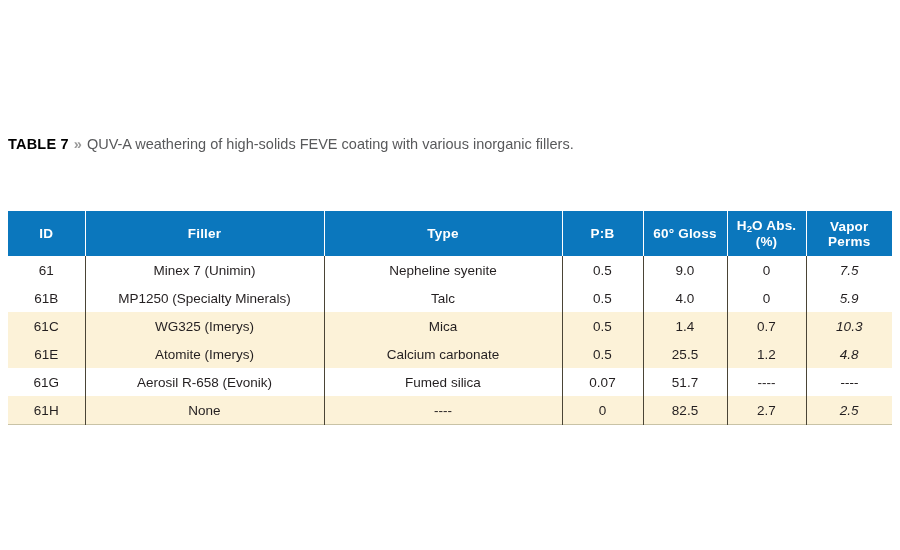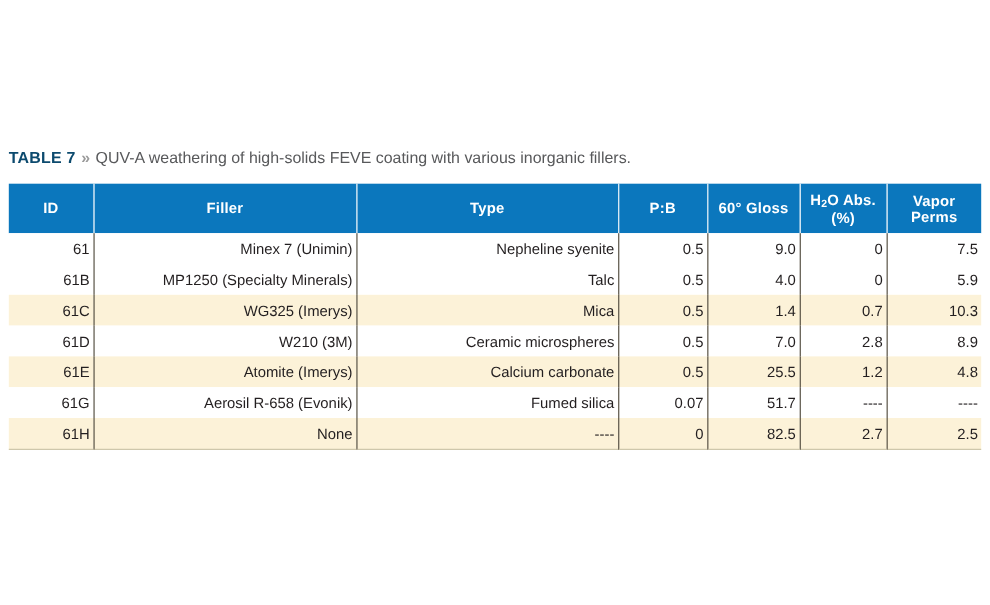--- a/index.html
+++ b/index.html
@@ -24,21 +24,21 @@
     position: absolute;
     left: 8px;
     top: 134px;
     font-size: 14.5px;
     line-height: 20px;
     white-space: nowrap;
     color: #58595b;
   }
   .caption .cap-label {
     font-weight: bold;
-    color: #0c4a6e;
+    color: #000000;
     letter-spacing: 0.2px;
   }
   .caption .cap-chevrons {
     color: #9a9a9a;
     font-weight: bold;
     padding: 0 1px;
   }
   .caption .cap-text {
     color: #58595b;
     margin-top: 44px;
@@ -50,20 +50,21 @@
     left: 8px;
     top: 167px;
     width: 884px;
   }
 
   table.data-table {
     border-collapse: collapse;
     width: 884px;
     table-layout: fixed;
     border-bottom: 1px solid #c9c3a6;
+    margin-top: 44px;
   }
 
   table.data-table thead th {
     background: #0b77bd;
     color: #ffffff;
     font-weight: bold;
     font-size: 13.5px;
     line-height: 15px;
     text-align: center;
     vertical-align: middle;
@@ -78,29 +79,30 @@
   table.data-table thead th sub {
     font-size: 9.5px;
     vertical-align: baseline;
     position: relative;
     top: 2px;
   }
 
   table.data-table tbody td {
     font-size: 13.5px;
     line-height: 17px;
-    text-align: right;
+    text-align: center;
     vertical-align: middle;
     color: #231f20;
     border-right: 1px solid #4a4436;
     padding: 3px 3px;
     height: 22px;
   }
   table.data-table tbody td:last-child {
     border-right: none;
+    font-style: italic;
   }
 
   tbody tr.row-white td { background: #ffffff; }
   tbody tr.row-cream td { background: #fcf2d8; }
 
   tr.row-tall td { height: 42px; }
 
   .cell-multiline {
     display: block;
     line-height: 19px;
@@ -175,29 +177,20 @@
         </tr>
         <tr class="row-cream">
           <td>61C</td>
           <td>WG325 (Imerys)</td>
           <td>Mica</td>
           <td>0.5</td>
           <td>1.4</td>
           <td>0.7</td>
           <td>10.3</td>
         </tr>
-        <tr class="row-white">
-          <td>61D</td>
-          <td>W210 (3M)</td>
-          <td>Ceramic microspheres</td>
-          <td>0.5</td>
-          <td>7.0</td>
-          <td>2.8</td>
-          <td>8.9</td>
-        </tr>
         <tr class="row-cream">
           <td>61E</td>
           <td>Atomite (Imerys)</td>
           <td>Calcium carbonate</td>
           <td>0.5</td>
           <td>25.5</td>
           <td>1.2</td>
           <td>4.8</td>
         </tr>
         <tr class="row-white">

